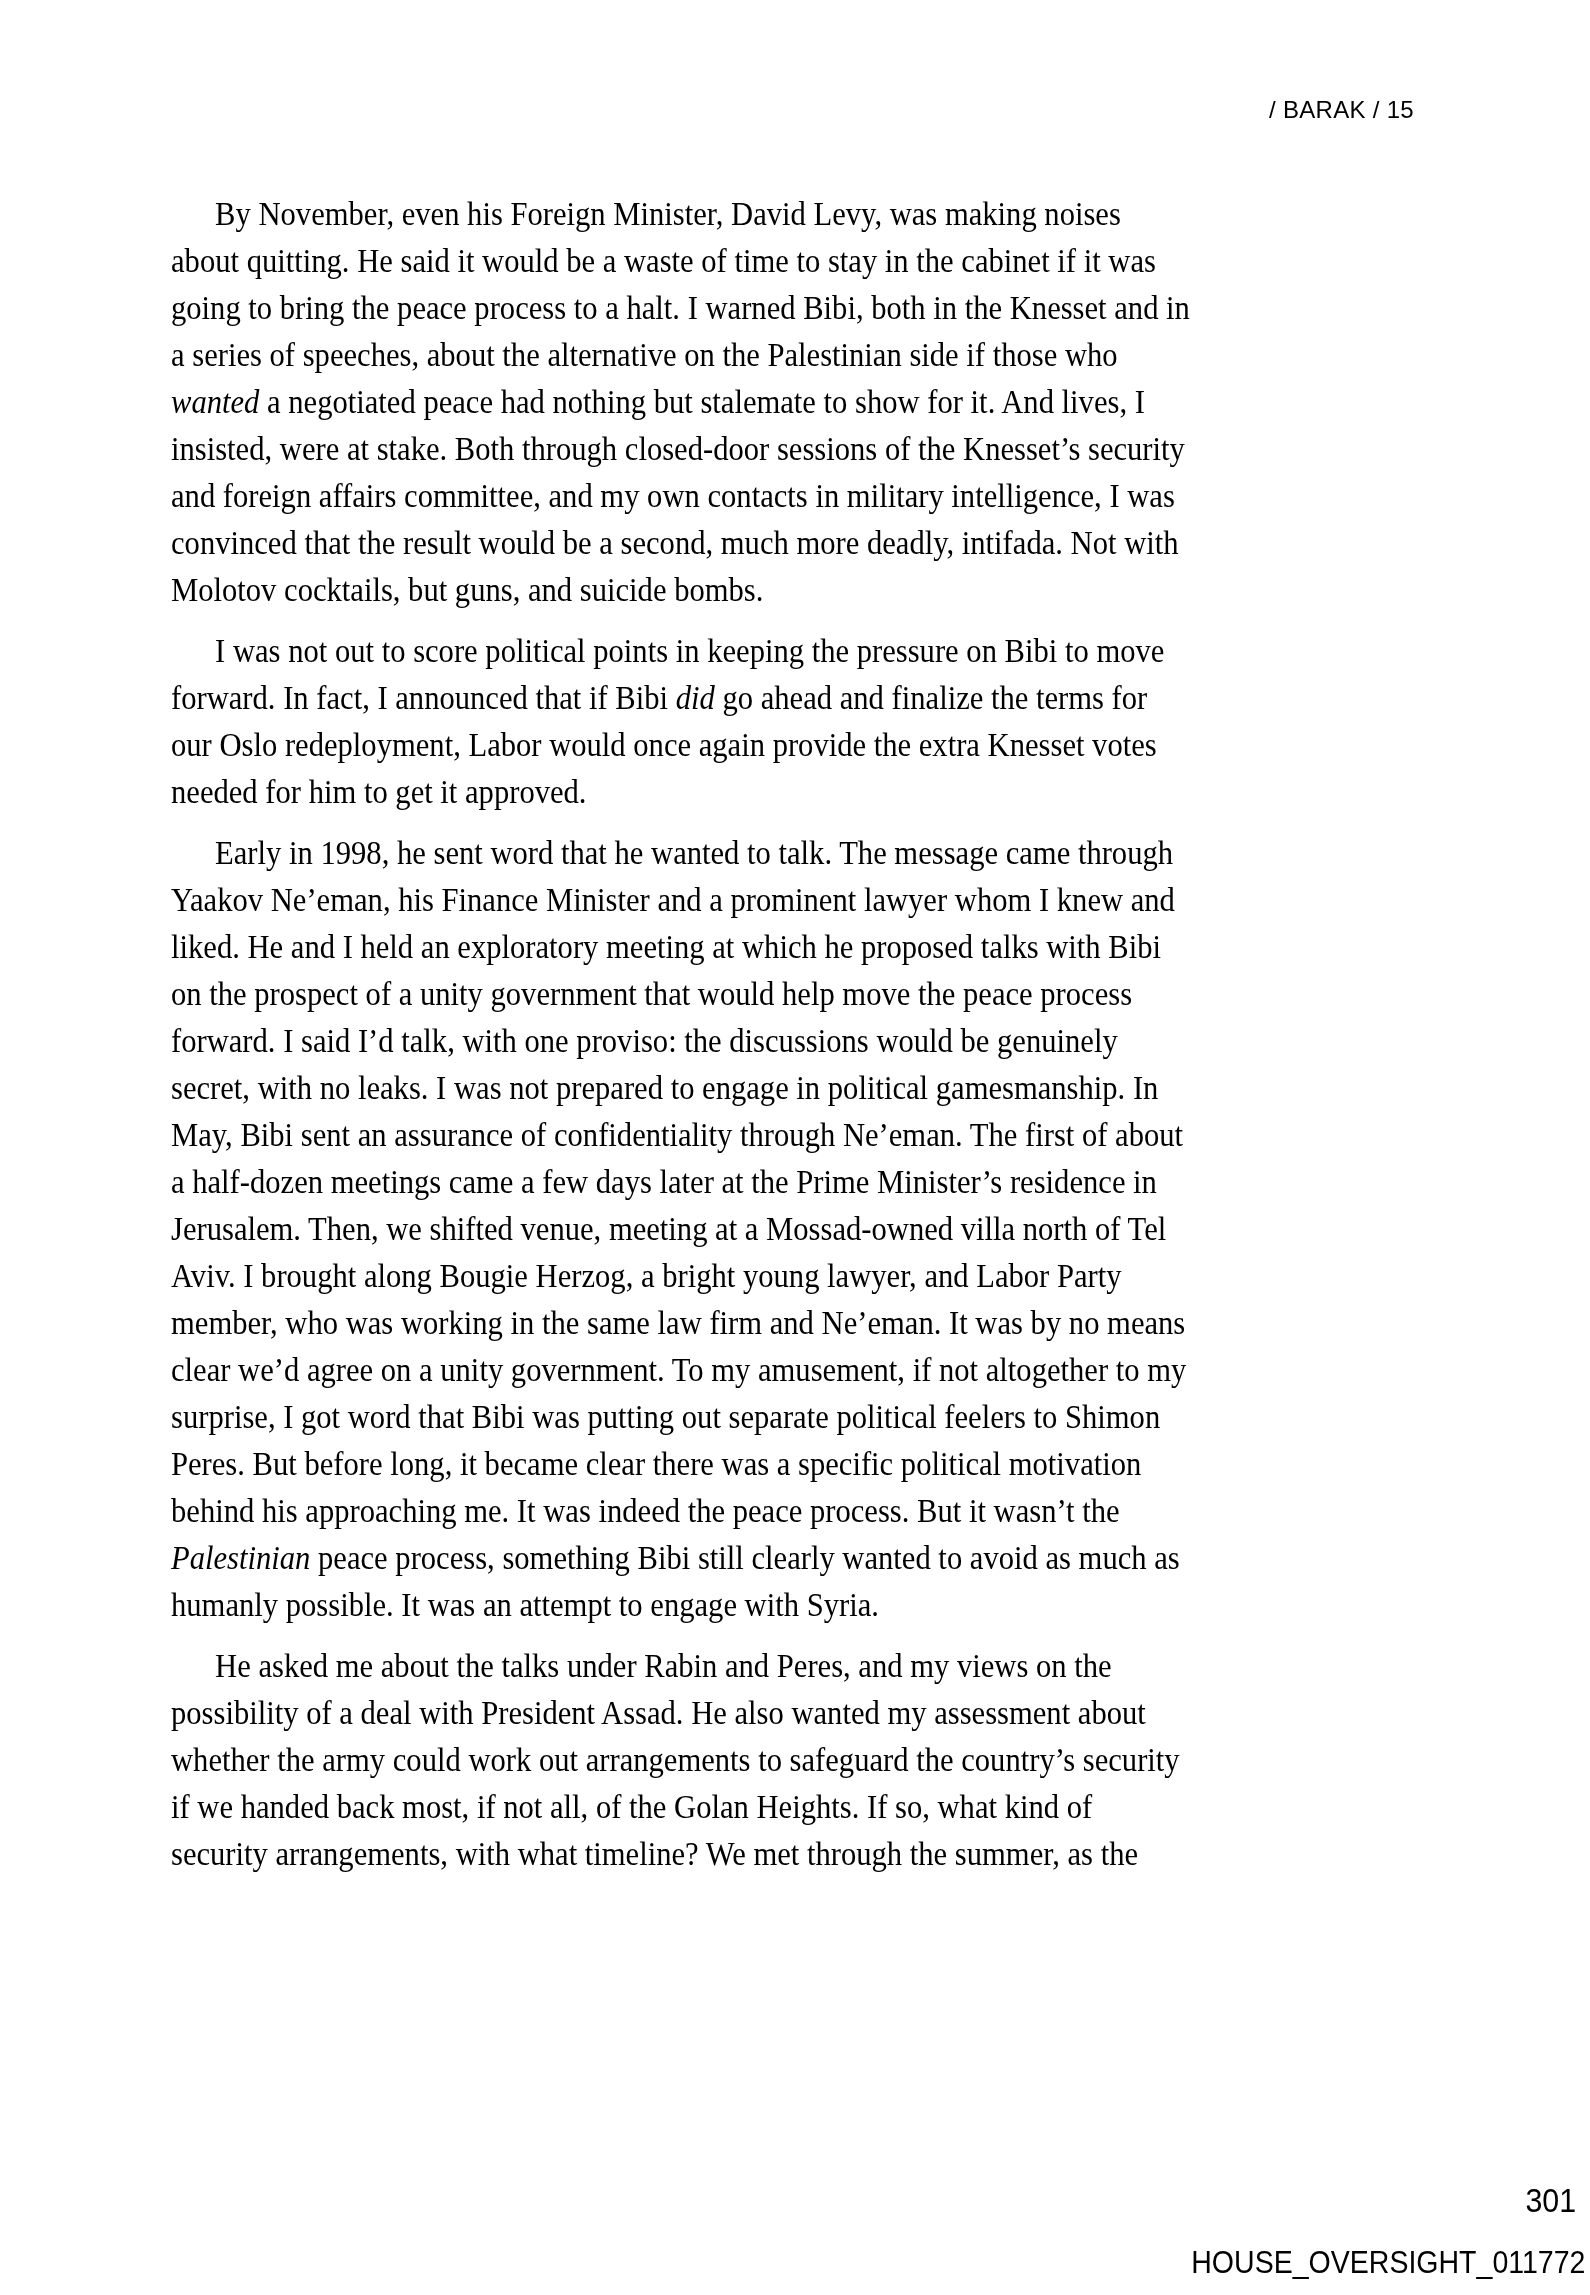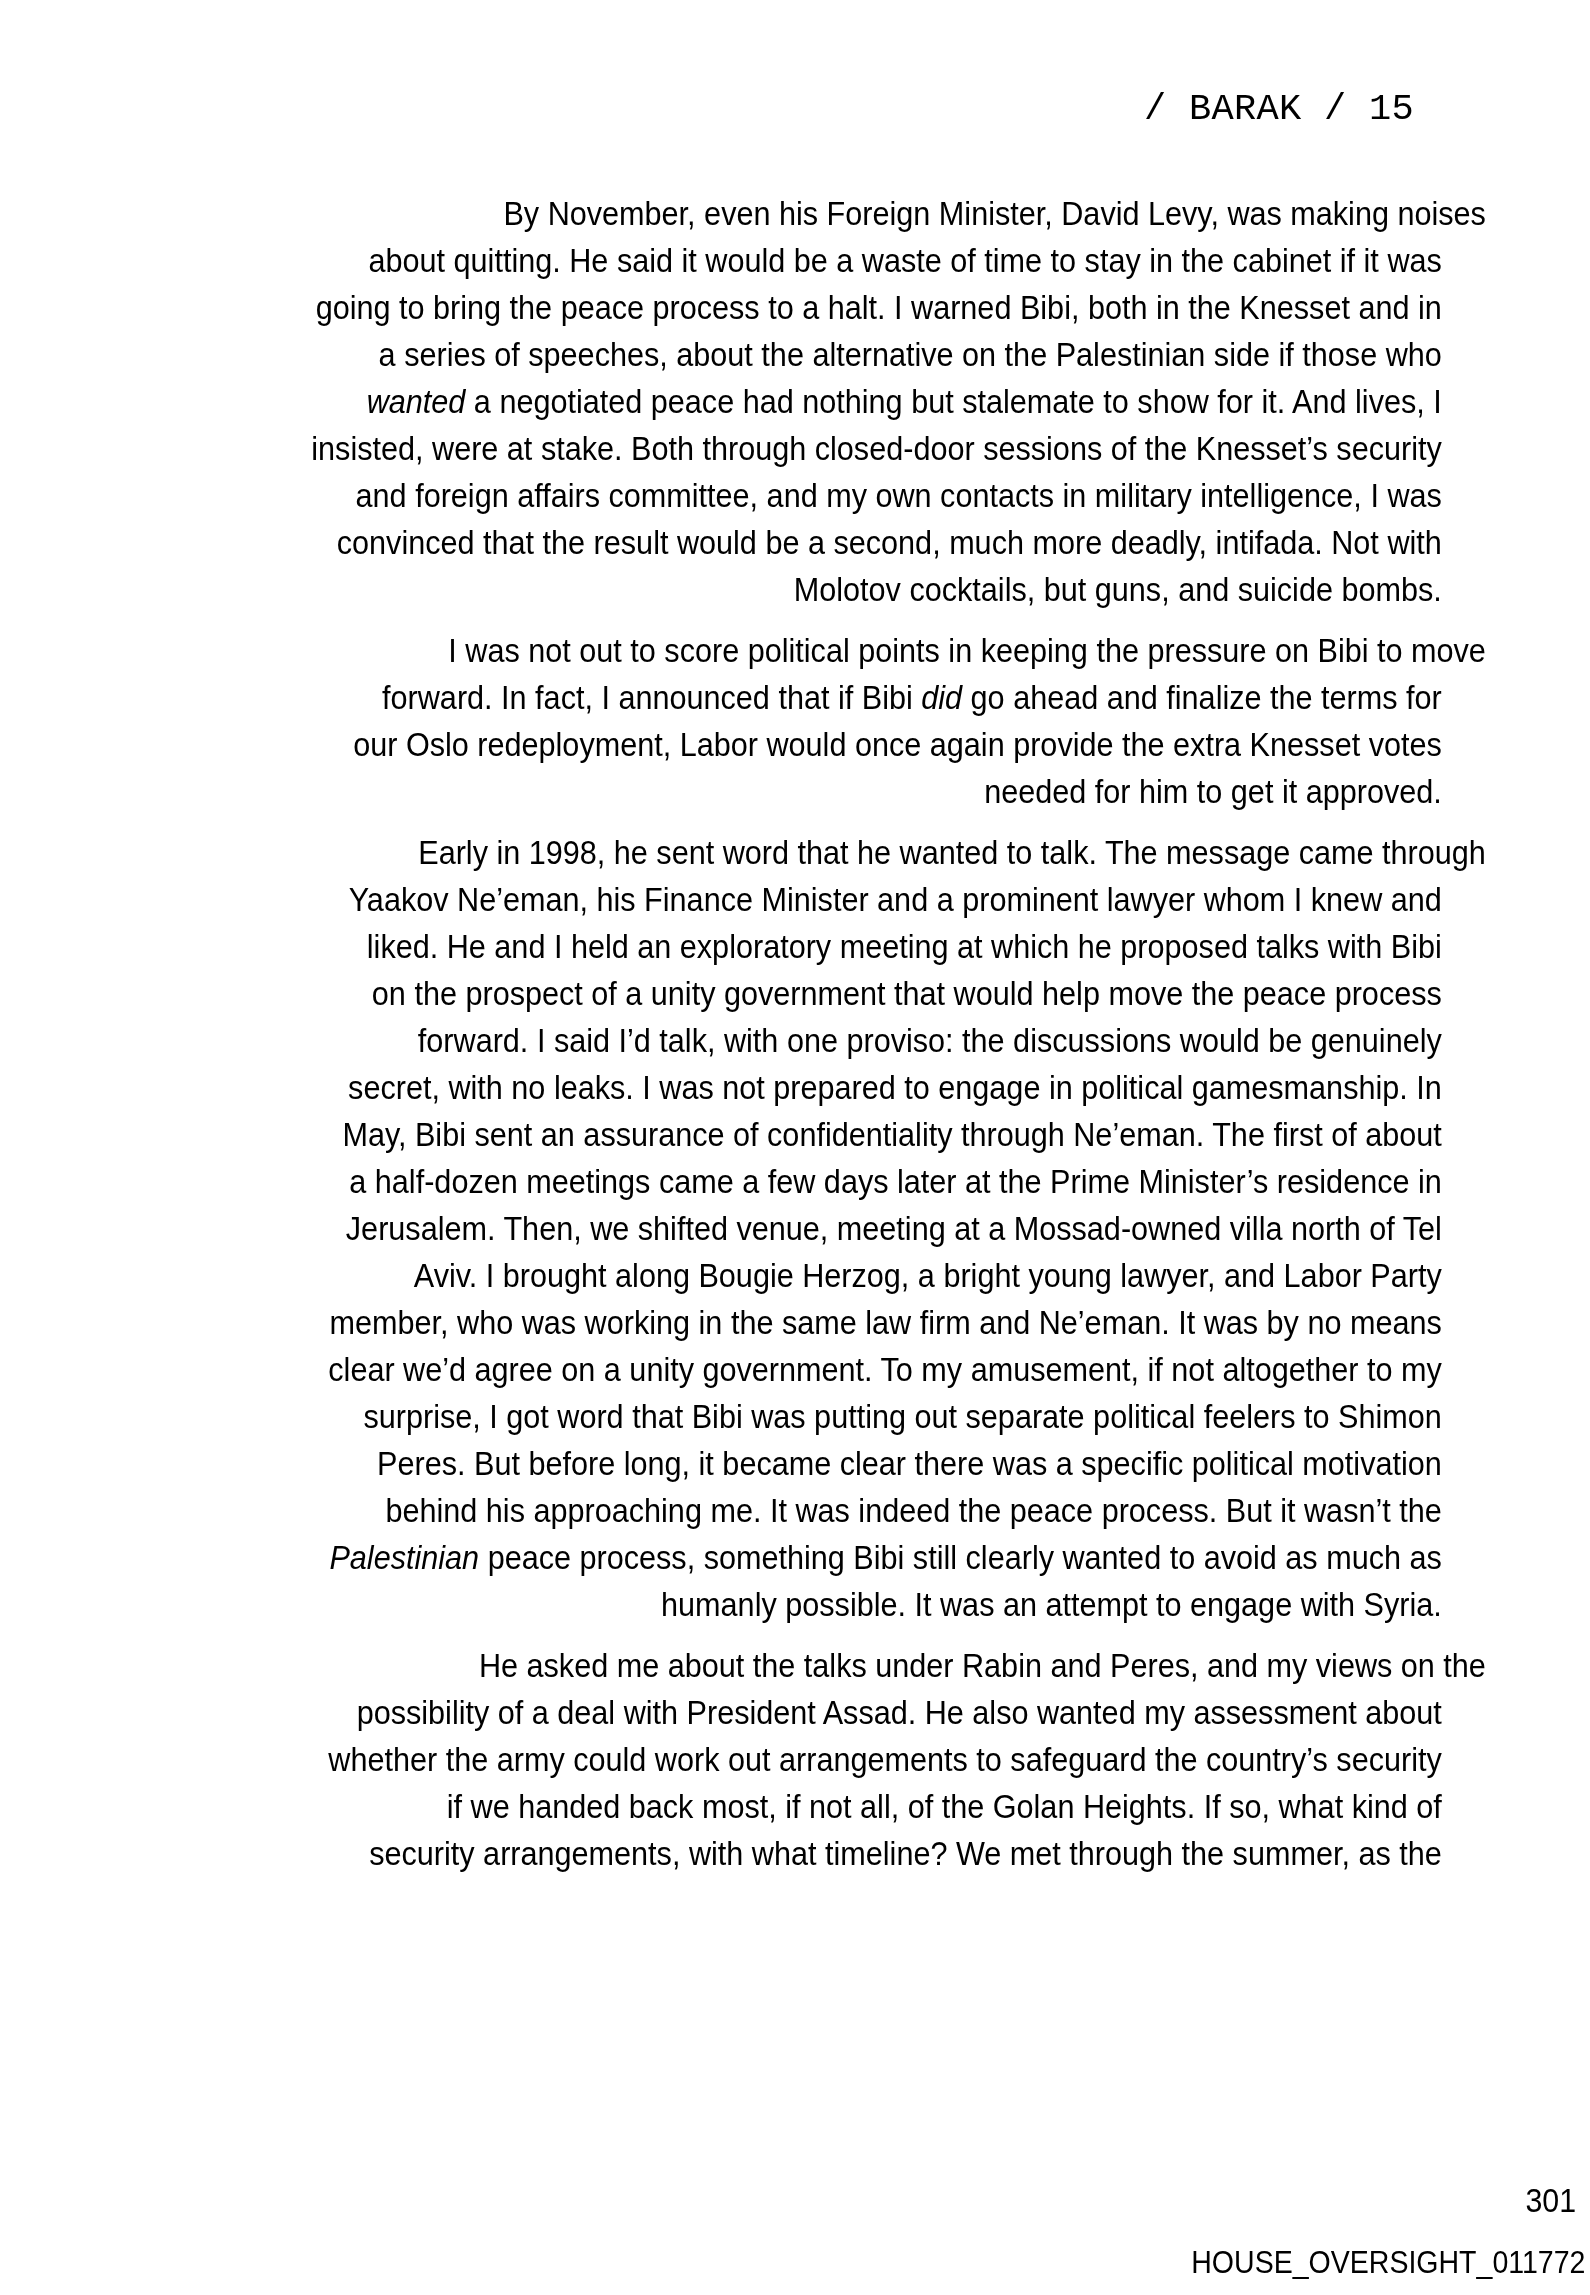--- a/index.html
+++ b/index.html
@@ -18,35 +18,34 @@
       position: absolute;
       left: 0; top: 0;
       width: 1591px;
       height: 2295px;
       background: #ffffff;
     }
     .running-header {
       position: absolute;
       top: 90px;
       right: 177px;
-      font-family: Liberation Mono, monospace;
-      font-size: 37px;
+      font-family: Liberation Sans, sans-serif;
+      font-size: 24px;
       line-height: 39px;
       letter-spacing: 0.3px;
       white-space: nowrap;
     }
     .body-text {
       position: absolute;
       left: 171px;
       top: 190px;
       width: 1309px;
-      font-family: Liberation Sans, sans-serif;
+      font-family: Liberation Serif, serif;
       font-size: 34px;
       line-height: 47px;
-      text-align: right;
     }
     .para {
       margin: 0 0 14px 0;
     }
     .line {
       display: block;
       white-space: nowrap;
       transform-origin: 0 50%;
       transform: scaleX(0.9);
       width: 1412px;

